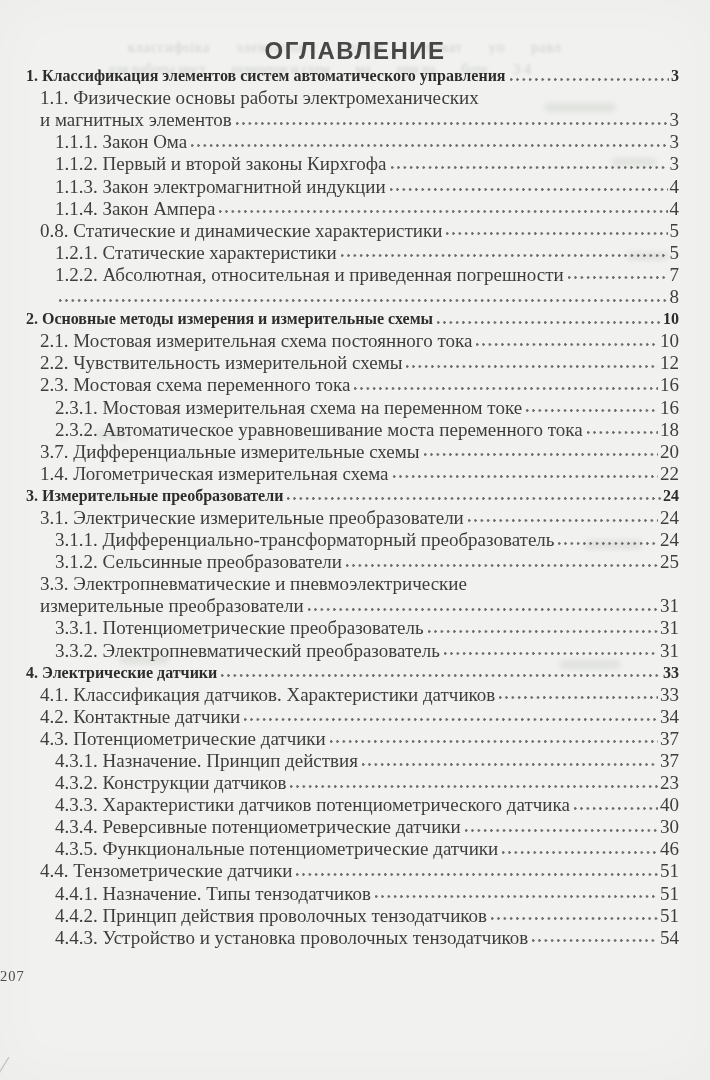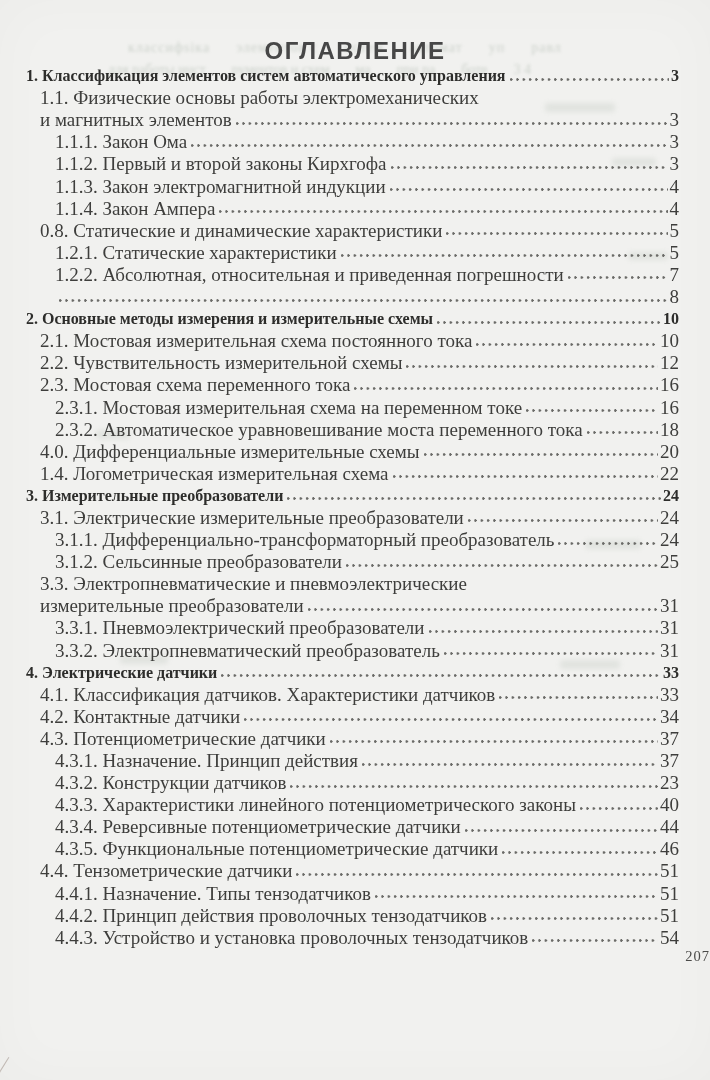--- a/index.html
+++ b/index.html
@@ -55,22 +55,22 @@
     background-image:radial-gradient(circle at 1.2px 3.5px,#6b6b68 1.05px,rgba(0,0,0,0) 1.5px);
     background-size:6.3px 7px;
     background-repeat:repeat-x;
   }
   .pg{flex:0 0 auto;text-align:right;font-weight:normal;}
   .row.b .pg{font-weight:bold;}
   .row.nopage .leader,.row.nopage .pg{visibility:hidden;}
   
   .folio{
     position:relative;z-index:2;
-    margin-top:0;
-    text-align:right;
+    margin-top:20px;
+    text-align:left;
     font-size:14.5px;
     color:#4a4a48;
     letter-spacing:1px;
   }
   
   .bleed{position:absolute;inset:0;z-index:1;pointer-events:none;}
   .st-line{
     position:absolute;
     white-space:nowrap;
     font-family:"Liberation Serif","DejaVu Serif",serif;
@@ -214,21 +214,21 @@
     <span class="pg">16</span>
   </div>
 
   <div class="row lv3">
     <span class="t">2.3.2. Автоматическое уравновешивание моста переменного тока</span>
     <span class="leader"></span>
     <span class="pg">18</span>
   </div>
 
   <div class="row lv2">
-    <span class="t">4.0. Дифференциальные измерительные схемы</span>
+    <span class="t">3.7. Дифференциальные измерительные схемы</span>
     <span class="leader"></span>
     <span class="pg">20</span>
   </div>
 
   <div class="row lv2">
     <span class="t">1.4. Логометрическая измерительная схема</span>
     <span class="leader"></span>
     <span class="pg">22</span>
   </div>
 
@@ -264,21 +264,21 @@
     <span class="pg"></span>
   </div>
 
   <div class="row lvcont">
     <span class="t">измерительные преобразователи</span>
     <span class="leader"></span>
     <span class="pg">31</span>
   </div>
 
   <div class="row lv3">
-    <span class="t">3.3.1. Пневмоэлектрический преобразователи</span>
+    <span class="t">3.3.1. Потенциометрические преобразователь</span>
     <span class="leader"></span>
     <span class="pg">31</span>
   </div>
 
   <div class="row lv3">
     <span class="t">3.3.2. Электропневматический преобразователь</span>
     <span class="leader"></span>
     <span class="pg">31</span>
   </div>
 
@@ -312,29 +312,29 @@
     <span class="pg">37</span>
   </div>
 
   <div class="row lv3">
     <span class="t">4.3.2. Конструкции датчиков</span>
     <span class="leader"></span>
     <span class="pg">23</span>
   </div>
 
   <div class="row lv3">
-    <span class="t">4.3.3. Характеристики линейного потенциометрического законы</span>
+    <span class="t">4.3.3. Характеристики датчиков потенциометрического датчика</span>
     <span class="leader"></span>
     <span class="pg">40</span>
   </div>
 
   <div class="row lv3">
     <span class="t">4.3.4. Реверсивные потенциометрические датчики</span>
     <span class="leader"></span>
-    <span class="pg">44</span>
+    <span class="pg">30</span>
   </div>
 
   <div class="row lv3">
     <span class="t">4.3.5. Функциональные потенциометрические датчики</span>
     <span class="leader"></span>
     <span class="pg">46</span>
   </div>
 
   <div class="row lv2">
     <span class="t">4.4. Тензометрические датчики</span>

